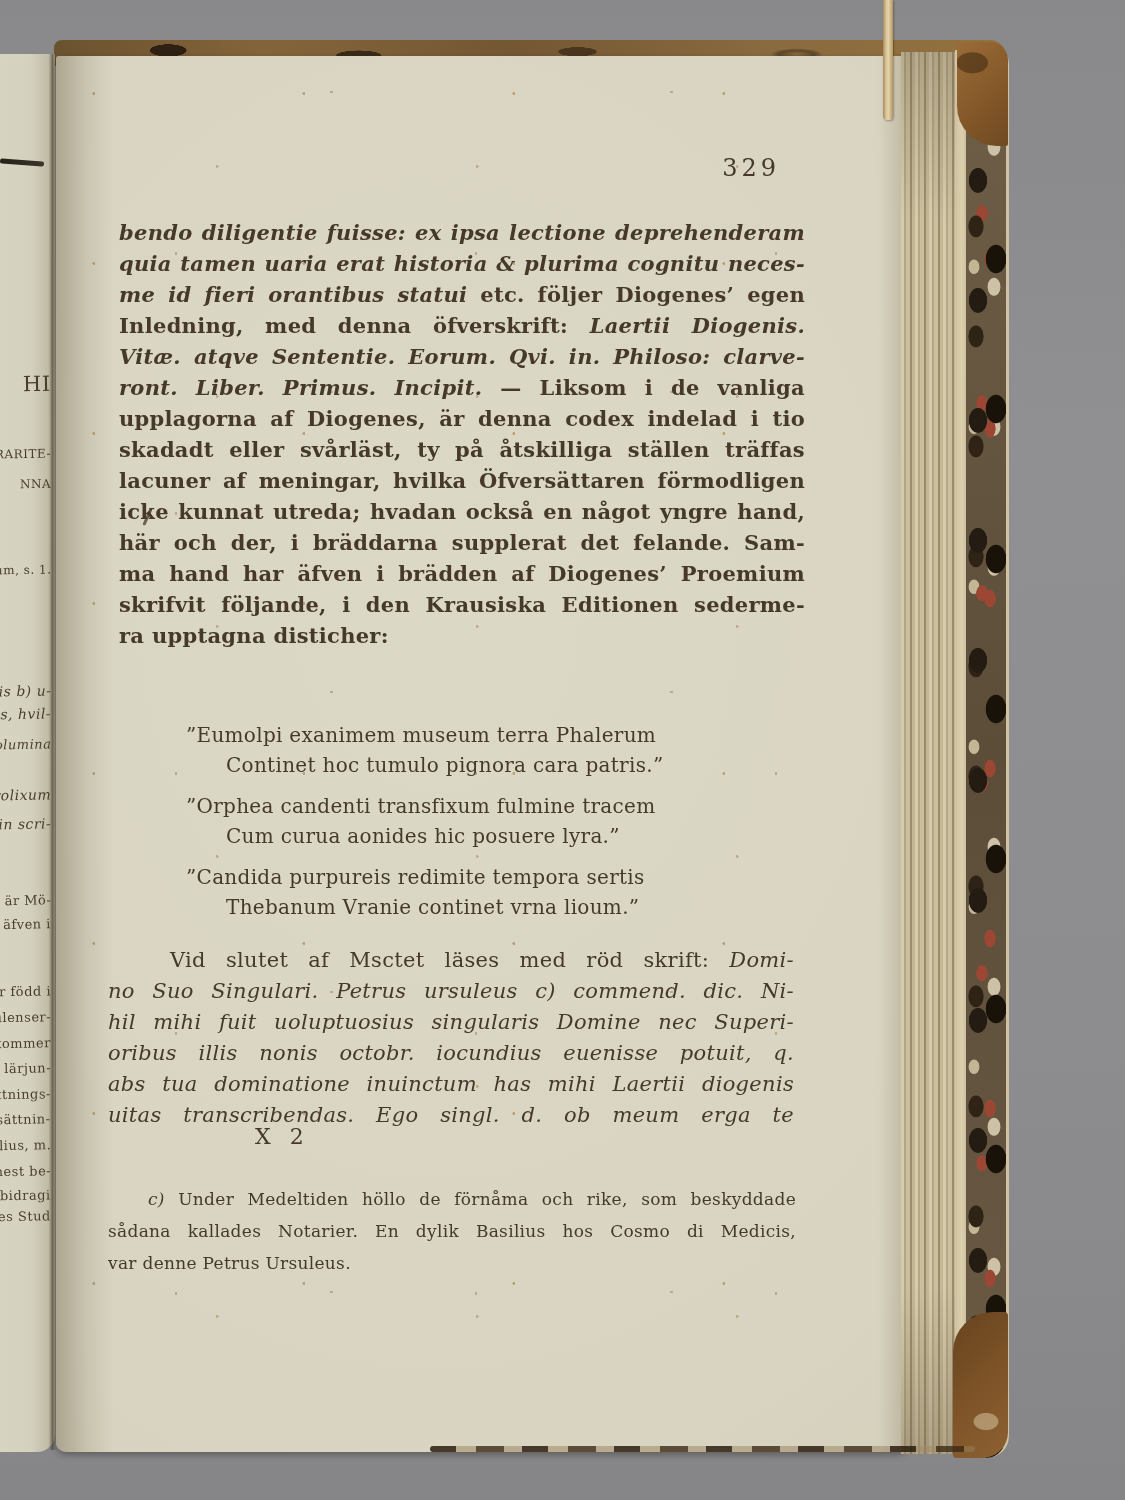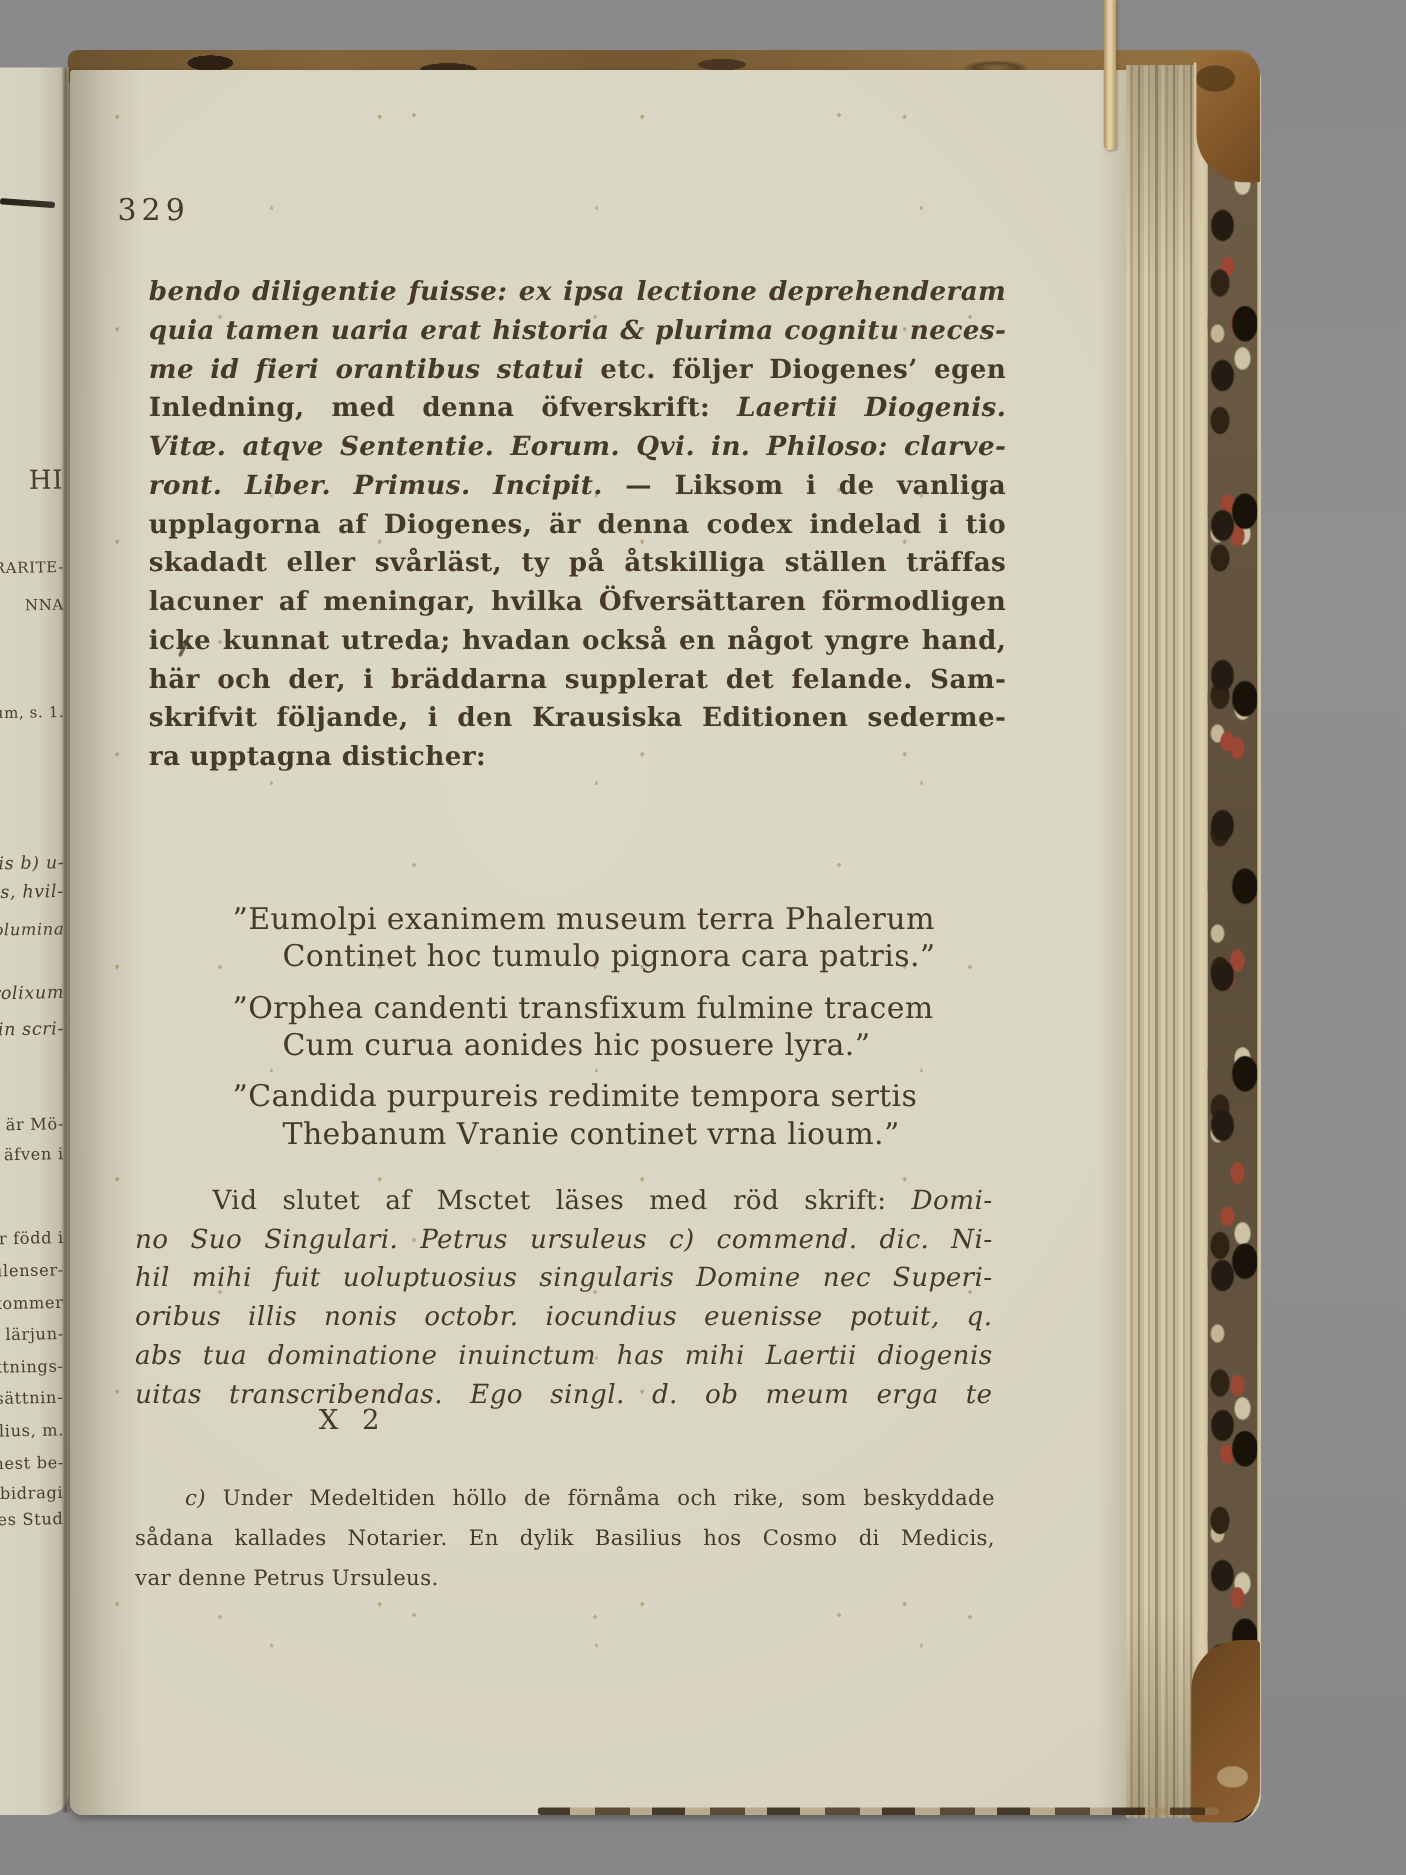--- a/index.html
+++ b/index.html
@@ -85,26 +85,26 @@
   #fragments .frag{position:absolute;right:3px;white-space:nowrap;color:#4a3d2c;
     letter-spacing:.5px;transform:rotate(-1deg);}
   #fragments .frag.it{font-style:italic;}
 
   #textblock{position:absolute;left:52px;top:0;width:686px;}
   .tline{position:relative;line-height:31px;font-size:21px;letter-spacing:.3px;
     white-space:normal;color:var(--ink,#46392a);}
   .tline.j{text-align:justify;text-align-last:justify;}
   .tline .it{font-style:italic;}
   .tline .ro{font-style:normal;}
-  #pageno{position:absolute;top:98px;left:0;width:100%;text-align:left;
+  #pageno{position:absolute;top:98px;left:0;width:100%;text-align:right;
     font-size:24px;letter-spacing:4px;transform:translateX(-14px);}
   #para1{position:absolute;top:161px;left:11px;width:100%;font-weight:bold;}
   #verses{position:absolute;top:664px;left:0;width:100%;}
   .verse{margin-bottom:11px;}
-  .verse .vl{line-height:30px;font-size:24px;color:var(--ink,#46392a);letter-spacing:.3px;}
+  .verse .vl{line-height:30px;font-size:20px;color:var(--ink,#46392a);letter-spacing:.3px;}
   .verse .vl1{padding-left:78px;}
   .verse .vl2{padding-left:118px;}
   #para2{position:absolute;top:889px;left:0;width:100%;}
   #sig{position:absolute;top:1068px;left:147px;font-size:22px;letter-spacing:6px;}
   #footnote{position:absolute;top:1127px;left:0;width:688px;}
   #footnote .tline{font-size:17px;line-height:32px;}
 </style>
 </head>
 <body>
 
@@ -146,20 +146,21 @@
           <div class="tline j"><span class="it">quia tamen uaria erat historia &amp; plurima cognitu neces-</span></div>
           <div class="tline j"><span class="it">me id fieri orantibus statui </span><span class="ro">etc. följer Diogenes’ egen</span></div>
           <div class="tline j"><span class="ro">Inledning, med denna öfverskrift: </span><span class="it">Laertii Diogenis.</span></div>
           <div class="tline j"><span class="it">Vitæ. atqve Sententie. Eorum. Qvi. in. Philoso: clarve-</span></div>
           <div class="tline j"><span class="it">ront. Liber. Primus. Incipit. </span><span class="ro">— Liksom i de vanliga</span></div>
           <div class="tline j"><span class="ro">upplagorna af Diogenes, är denna codex indelad i tio</span></div>
           <div class="tline j"><span class="ro">skadadt eller svårläst, ty på åtskilliga ställen träffas</span></div>
           <div class="tline j"><span class="ro">lacuner af meningar, hvilka Öfversättaren förmodligen</span></div>
           <div class="tline j"><span class="ro">icke kunnat utreda; hvadan också en något yngre hand,</span></div>
           <div class="tline j"><span class="ro">här och der, i bräddarna supplerat det felande. Sam-</span></div>
+          <div class="tline j"><span class="ro">ma hand har äfven i brädden af Diogenes’ Proemium</span></div>
           <div class="tline j"><span class="ro">skrifvit följande, i den Krausiska Editionen sederme-</span></div>
           <div class="tline"><span class="ro">ra upptagna disticher:</span></div>
         </div>
       <div id="verses">
           <div class="verse">
             <div class="vl vl1">”Eumolpi exanimem museum terra Phalerum</div>
             <div class="vl vl2">Continet hoc tumulo pignora cara patris.”</div>
           </div>
           <div class="verse">
             <div class="vl vl1">”Orphea candenti transfixum fulmine tracem</div>

